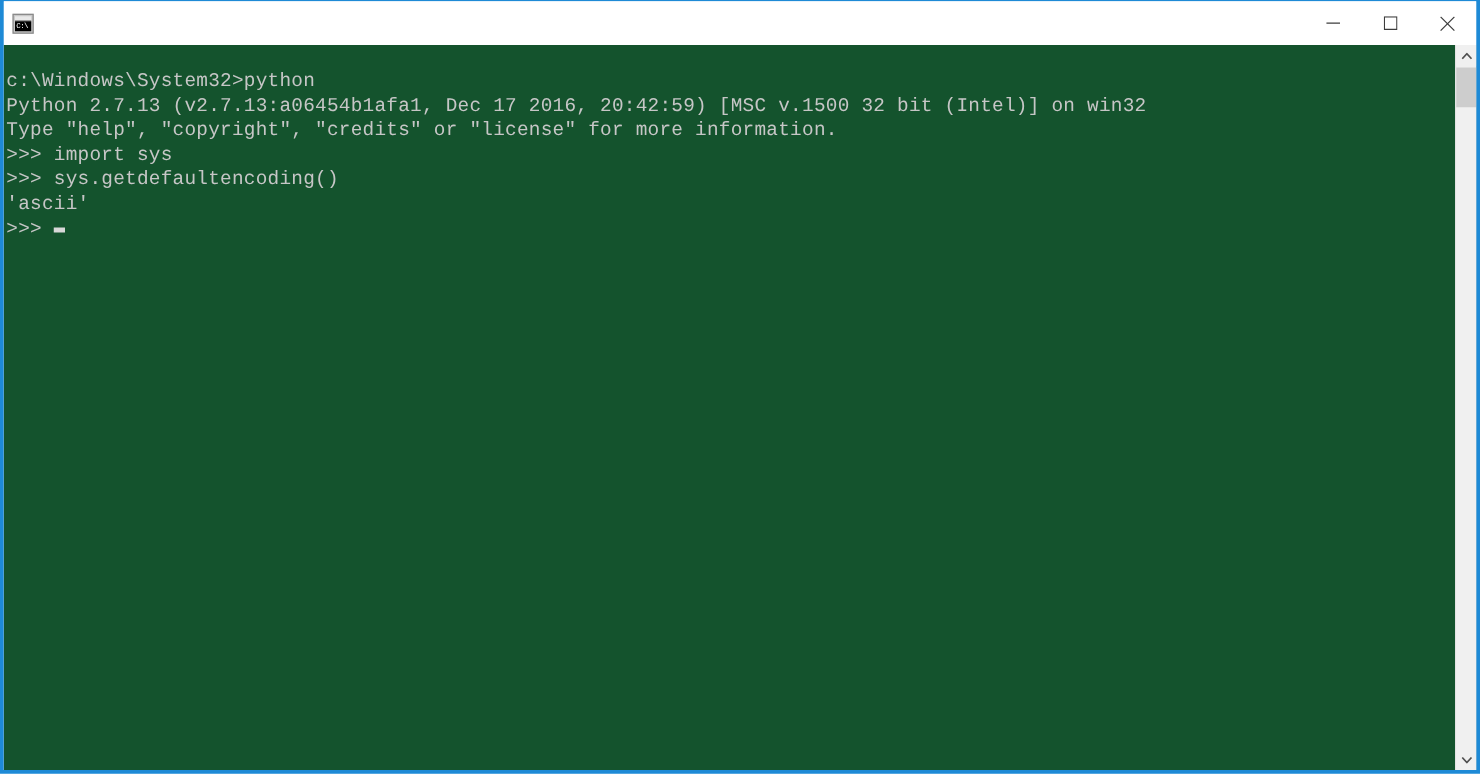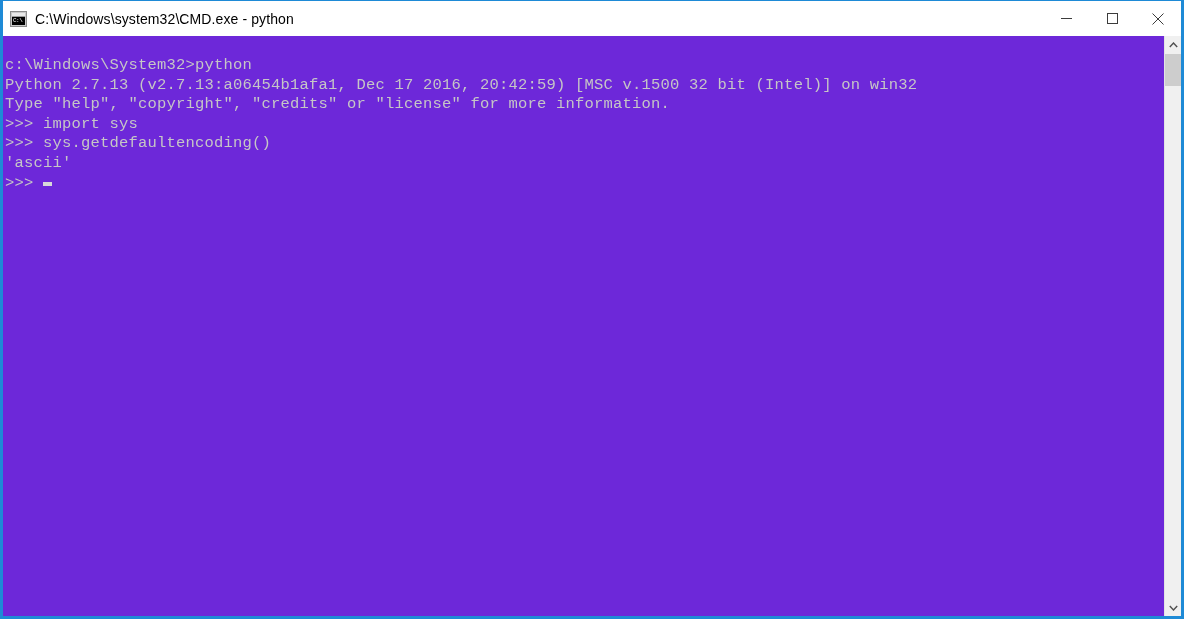--- a/index.html
+++ b/index.html
@@ -95,21 +95,21 @@
   }
   .win-btn svg { display: block; }
 
   
   .console {
     position: absolute;
     left: 0;
     top: 35px;
     right: 0;
     bottom: 0;
-    background: #6d28d9;
+    background: #14532d;
     overflow: hidden;
   }
 
   .console-text {
     position: absolute;
     left: 2px;
     top: 20px;
     right: 20px;
     margin: 0;
     padding: 0;
@@ -173,21 +173,20 @@
 </head>
 <body>
 
 <div class="window">
 
   <div class="titlebar">
     <div class="app-icon">
       <div class="bar"></div>
       <div class="screen">C:\</div>
     </div>
-    <span class="title-text">C:\Windows\system32\CMD.exe - python</span>
 
     <div class="win-controls">
       <div class="win-btn">
         <svg width="11" height="11" viewBox="0 0 11 11">
           <line x1="0" y1="5.5" x2="11" y2="5.5" stroke="#3c3c3c" stroke-width="1"></line>
         </svg>
       </div>
       <div class="win-btn">
         <svg width="11" height="11" viewBox="0 0 11 11">
           <rect x="0.5" y="0.5" width="10" height="10" fill="none" stroke="#3c3c3c" stroke-width="1"></rect>

